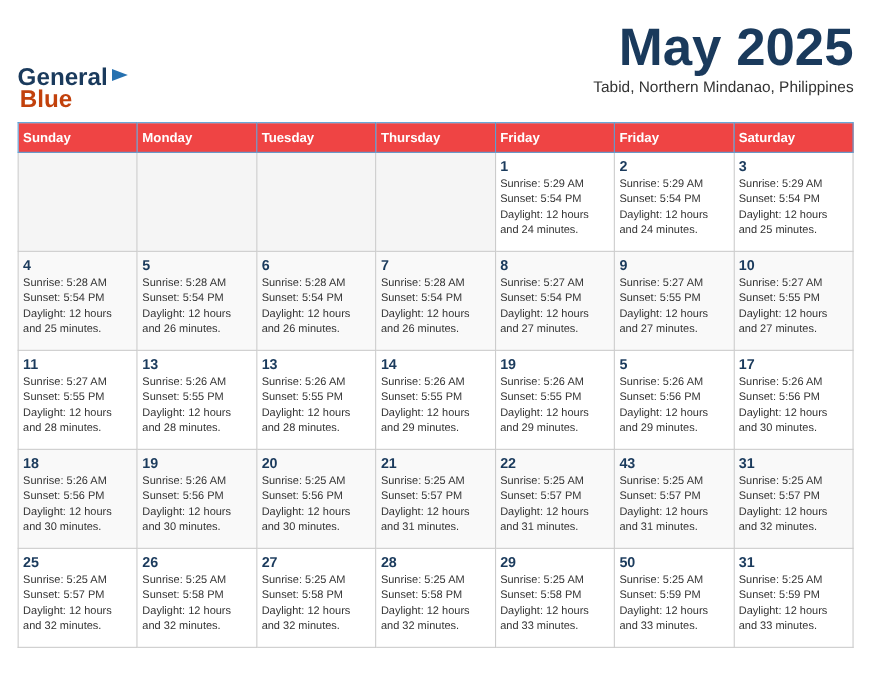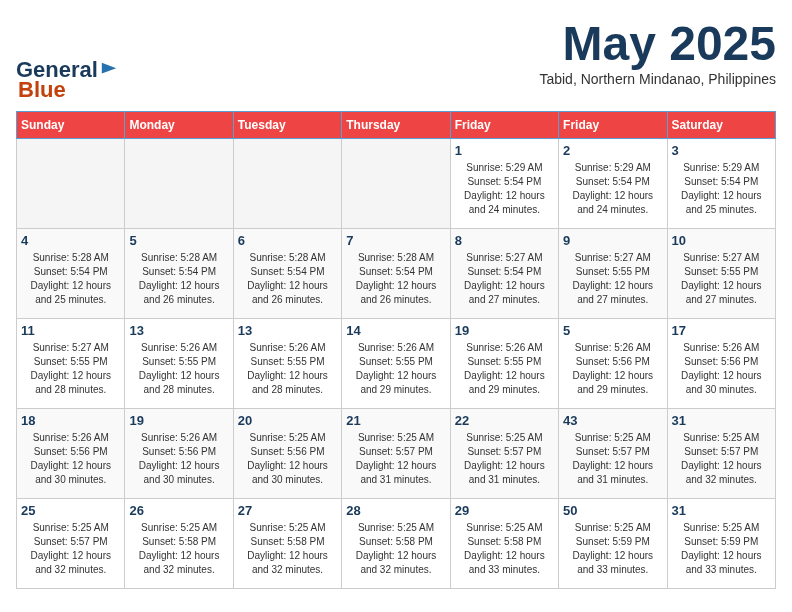--- a/index.html
+++ b/index.html
@@ -73,21 +73,20 @@
     .day-number {
       font-weight: bold;
       font-size: 13px;
       color: #1a3a5c;
       margin-bottom: 3px;
     }
     .day-info {
       font-size: 10px;
       color: #333;
       line-height: 1.4;
-      text-align: center;
     }
     tr:nth-child(even) td:not(.empty) {
       background: #f9f9f9;
     }
   </style>
 </head>
 <body>
 
 <div class="header">
   <div class="logo">

